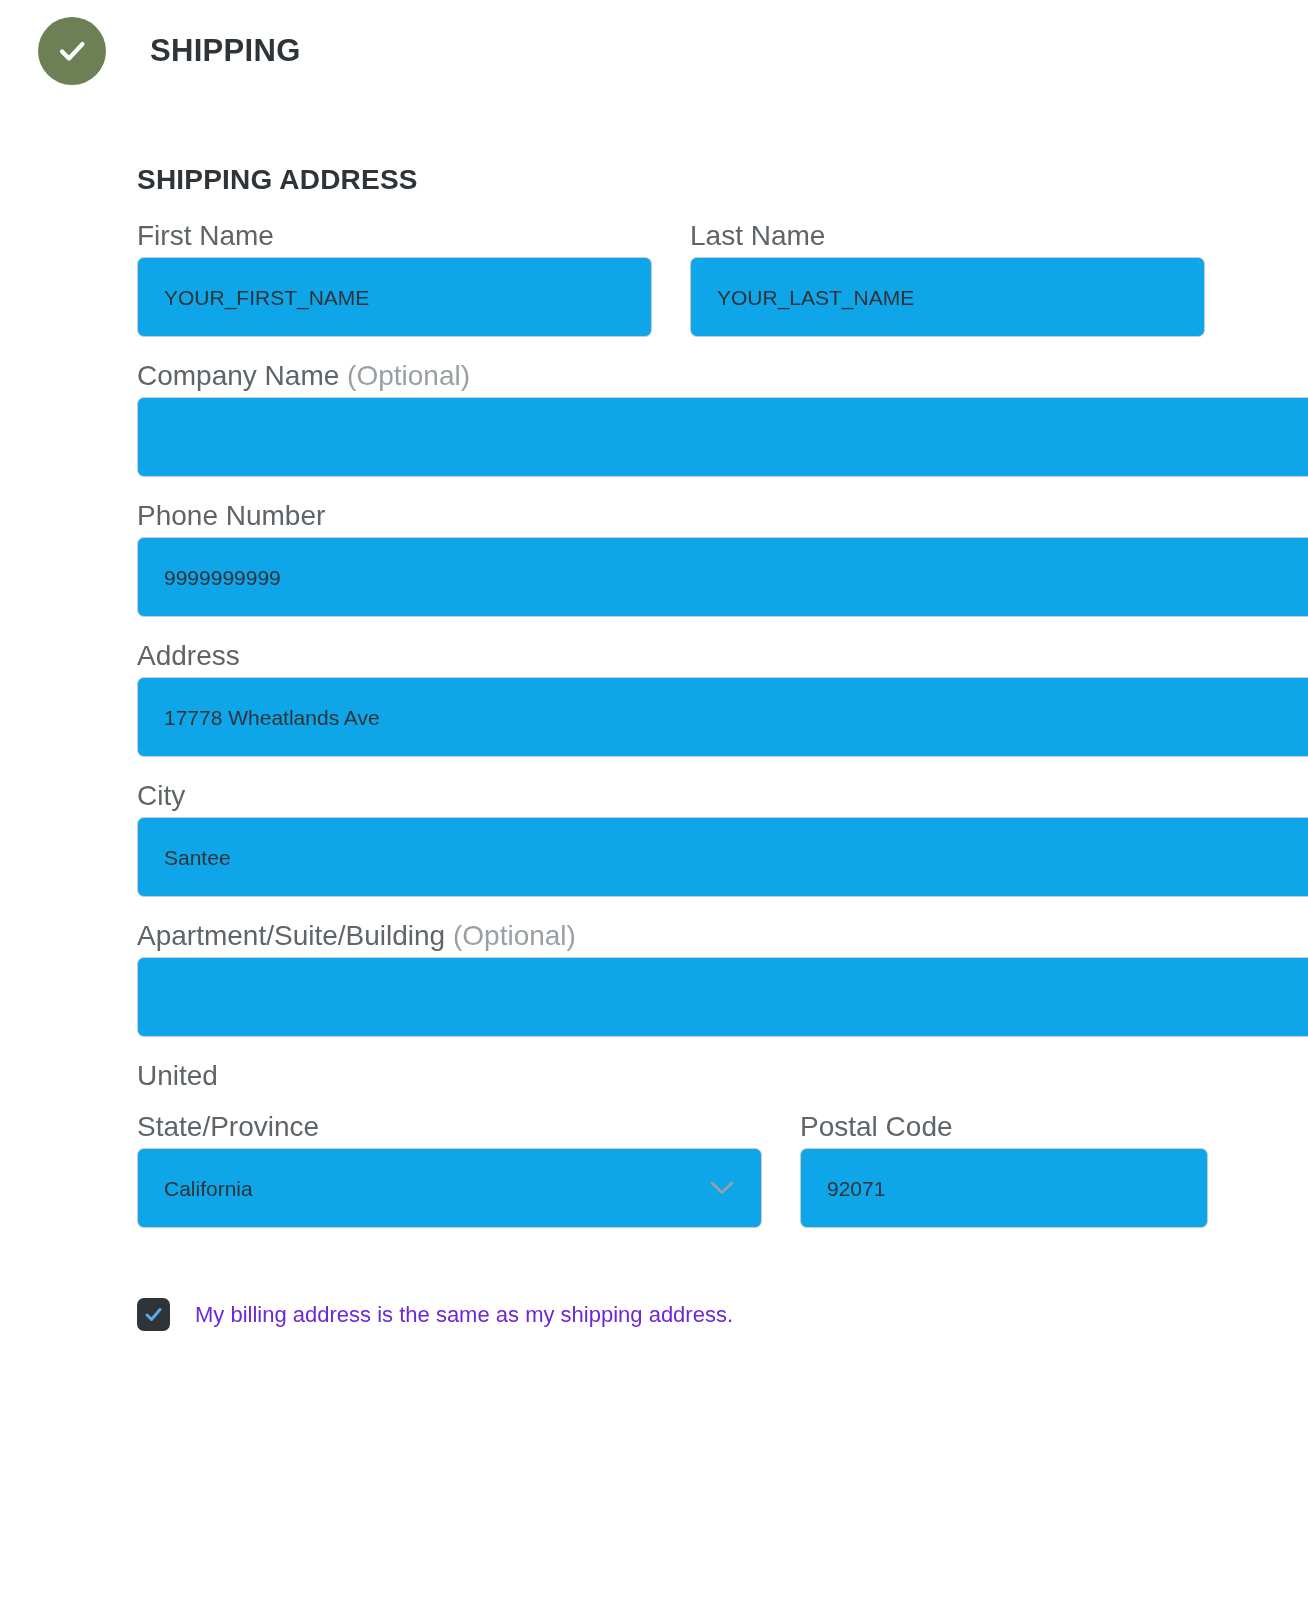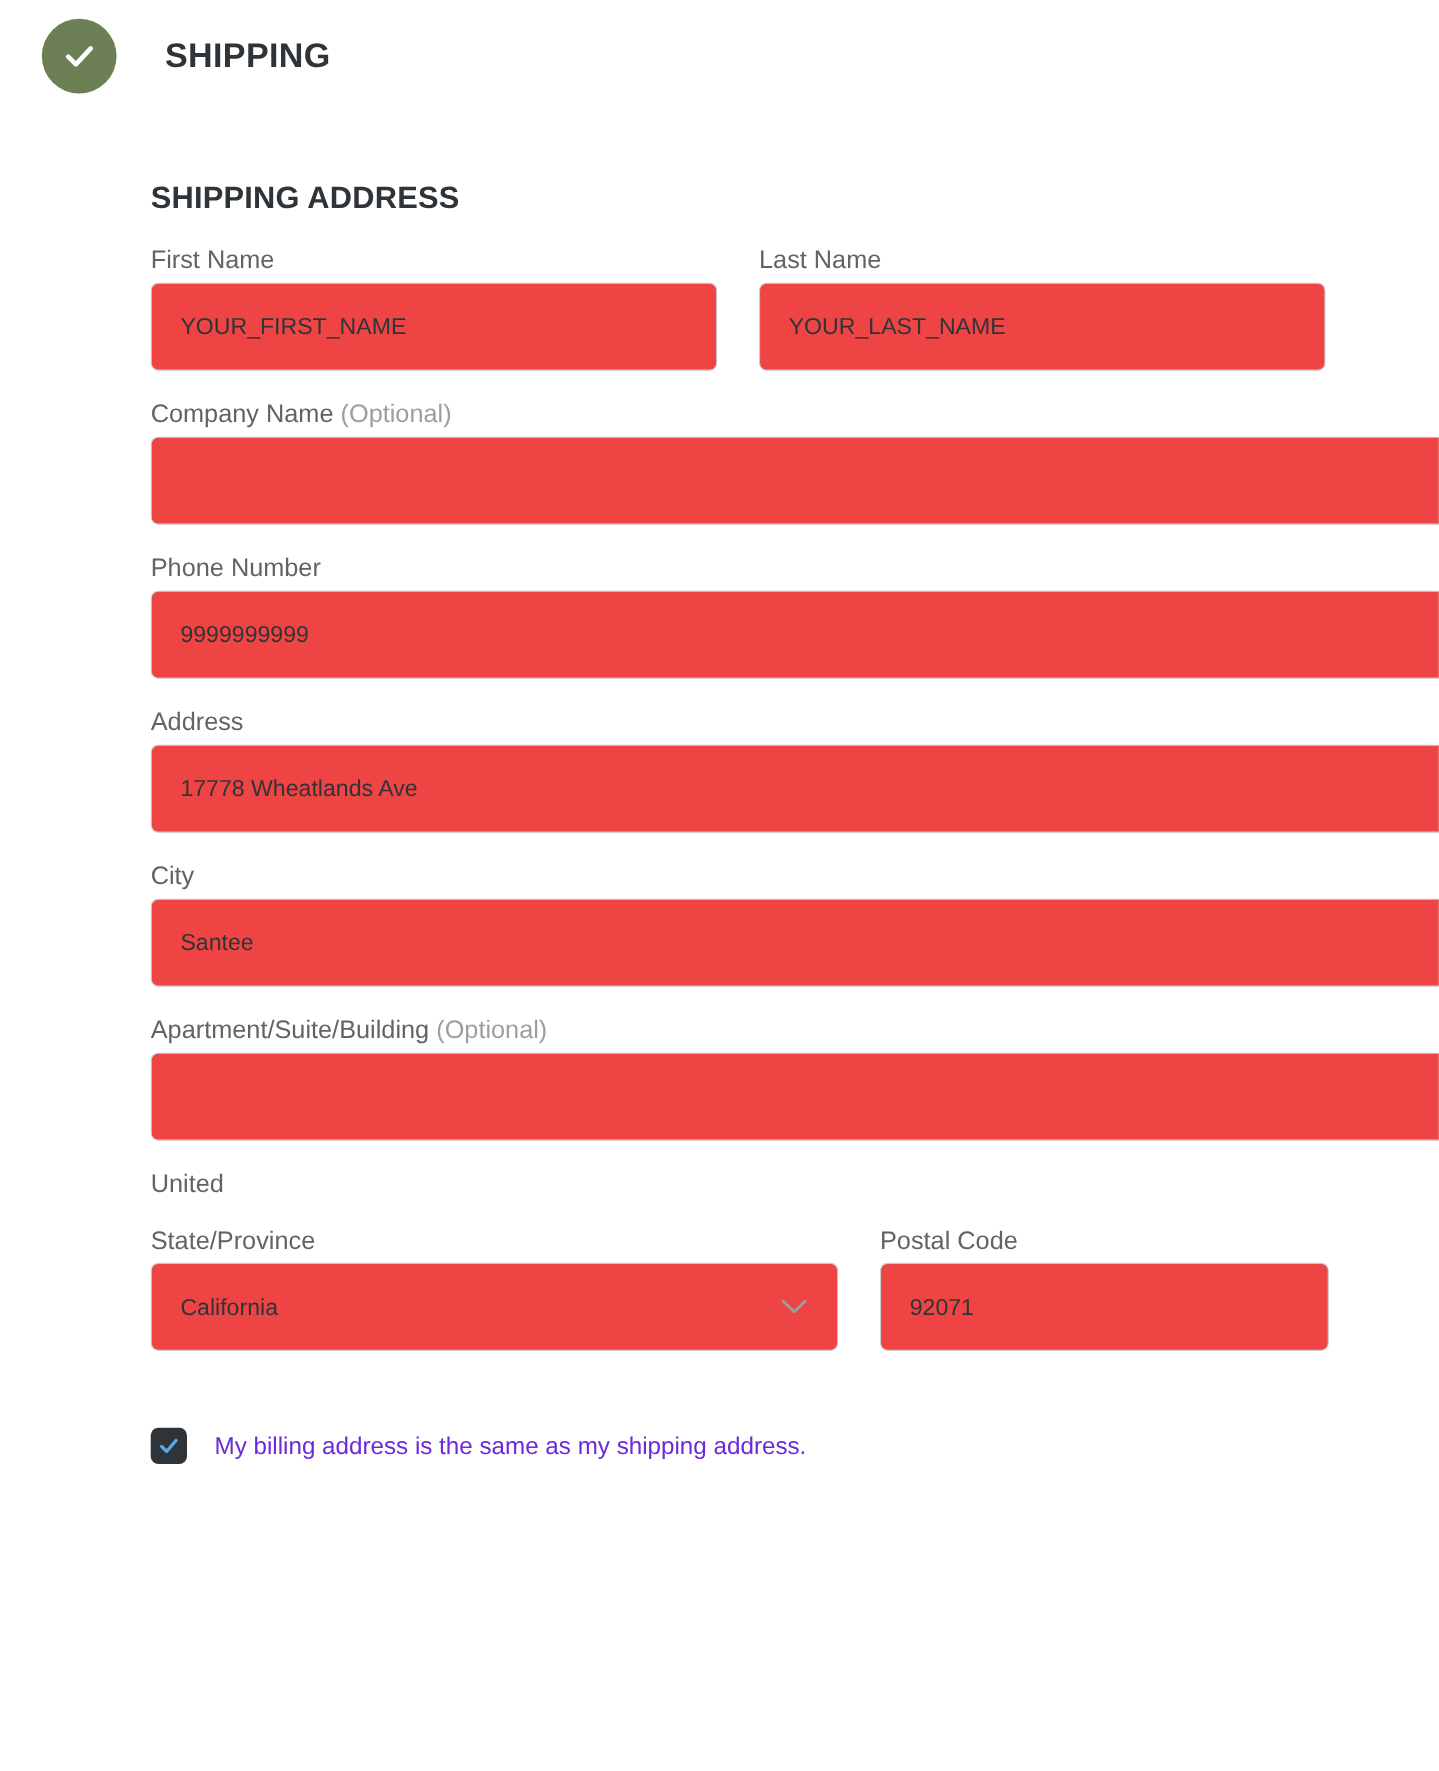--- a/index.html
+++ b/index.html
@@ -63,37 +63,37 @@
   .section-title {
     font-size: 28px;
     font-weight: bold;
     color: #2f3438;
     letter-spacing: 0.2px;
     margin-top: 78px;
     margin-bottom: 28px;
   }
 
   .field-label {
-    font-size: 23px;
+    font-size: 28px;
     color: #5f6468;
     font-weight: normal;
     line-height: 24px;
     margin-bottom: 9px;
     white-space: nowrap;
   }
 
   .field-label .optional {
     color: #9a9fa3;
   }
 
   .control {
     height: 80px;
     border: 1px solid #c9cccf;
     border-radius: 7px;
-    background: #ef4444;
+    background: #0ea5e9;
     display: flex;
     align-items: center;
     padding: 0 26px;
     font-size: 21px;
     color: #2f3438;
     position: relative;
   }
 
   .control .value {
     font-size: 21px;

